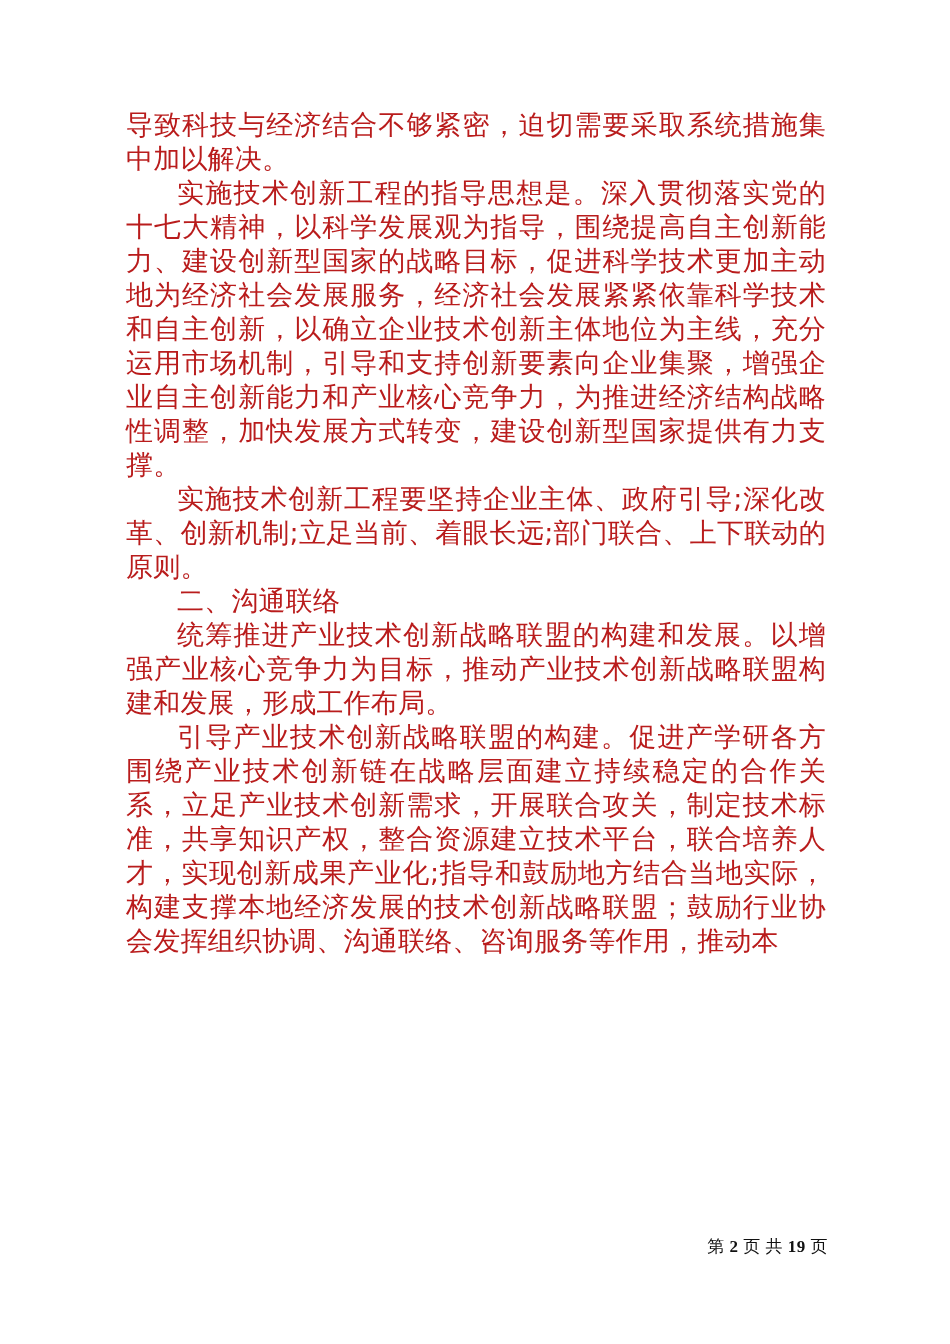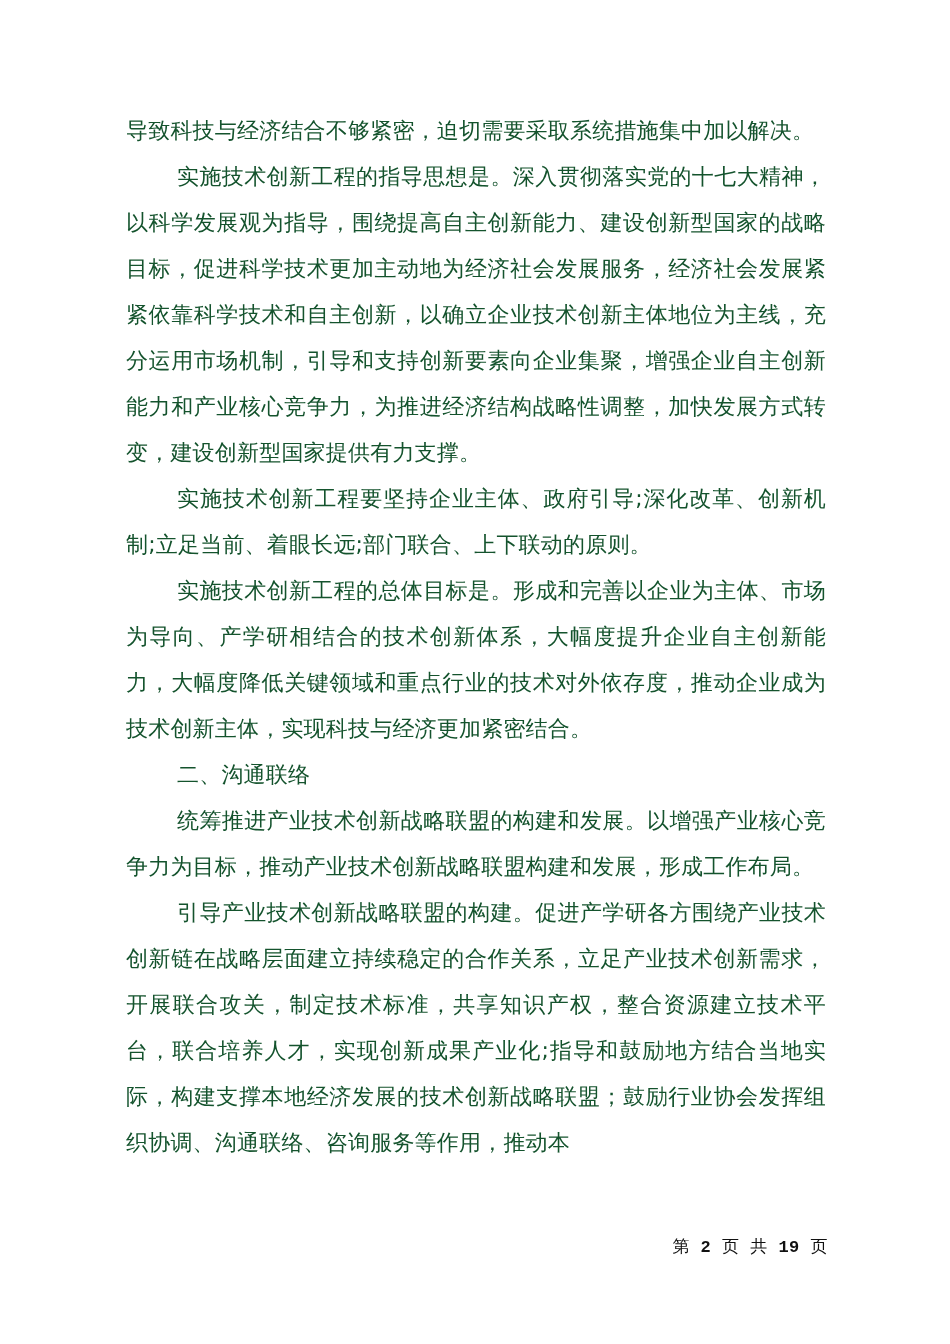--- a/index.html
+++ b/index.html
@@ -17,55 +17,54 @@
     font-family: "DejaVu Sans", "Liberation Sans", sans-serif;
   }
   .content {
     position: absolute;
     left: 126px;
     top: 108px;
     width: 700px;
   }
   .para {
     margin: 0;
-    font-size: 22px;
-    line-height: 46px;
-    color: #14532d;
+    font-size: 27px;
+    line-height: 34px;
+    color: #b91c1c;
     text-align: justify;
     text-justify: inter-ideograph;
     letter-spacing: 0.2px;
     font-family: "DejaVu Sans", "Liberation Sans", sans-serif;
   }
   .indent2 {
     text-indent: 51px;
   }
   .footer {
     position: absolute;
     right: 122px;
     bottom: 86px;
     font-size: 17px;
     color: #111111;
     letter-spacing: 0.5px;
-    font-family: Liberation Mono, monospace;
+    font-family: Liberation Serif, serif;
     white-space: nowrap;
   }
   .footer b {
     font-weight: bold;
   }
 </style>
 </head>
 <body>
 
 <div class="page">
 
   <div class="content">
     <p class="para">导致科技与经济结合不够紧密，迫切需要采取系统措施集中加以解决。</p>
     <p class="para indent2">实施技术创新工程的指导思想是。深入贯彻落实党的十七大精神，以科学发展观为指导，围绕提高自主创新能力、建设创新型国家的战略目标，促进科学技术更加主动地为经济社会发展服务，经济社会发展紧紧依靠科学技术和自主创新，以确立企业技术创新主体地位为主线，充分运用市场机制，引导和支持创新要素向企业集聚，增强企业自主创新能力和产业核心竞争力，为推进经济结构战略性调整，加快发展方式转变，建设创新型国家提供有力支撑。</p>
     <p class="para indent2">实施技术创新工程要坚持企业主体、政府引导;深化改革、创新机制;立足当前、着眼长远;部门联合、上下联动的原则。</p>
-    <p class="para indent2">实施技术创新工程的总体目标是。形成和完善以企业为主体、市场为导向、产学研相结合的技术创新体系，大幅度提升企业自主创新能力，大幅度降低关键领域和重点行业的技术对外依存度，推动企业成为技术创新主体，实现科技与经济更加紧密结合。</p>
     <p class="para indent2">二、沟通联络</p>
     <p class="para indent2">统筹推进产业技术创新战略联盟的构建和发展。以增强产业核心竞争力为目标，推动产业技术创新战略联盟构建和发展，形成工作布局。</p>
     <p class="para indent2">引导产业技术创新战略联盟的构建。促进产学研各方围绕产业技术创新链在战略层面建立持续稳定的合作关系，立足产业技术创新需求，开展联合攻关，制定技术标准，共享知识产权，整合资源建立技术平台，联合培养人才，实现创新成果产业化;指导和鼓励地方结合当地实际，构建支撑本地经济发展的技术创新战略联盟；鼓励行业协会发挥组织协调、沟通联络、咨询服务等作用，推动本</p>
   </div>
 
   <div class="footer">
     <span>第</span>
     <b>2</b>
     <span>页 共</span>
     <b>19</b>

